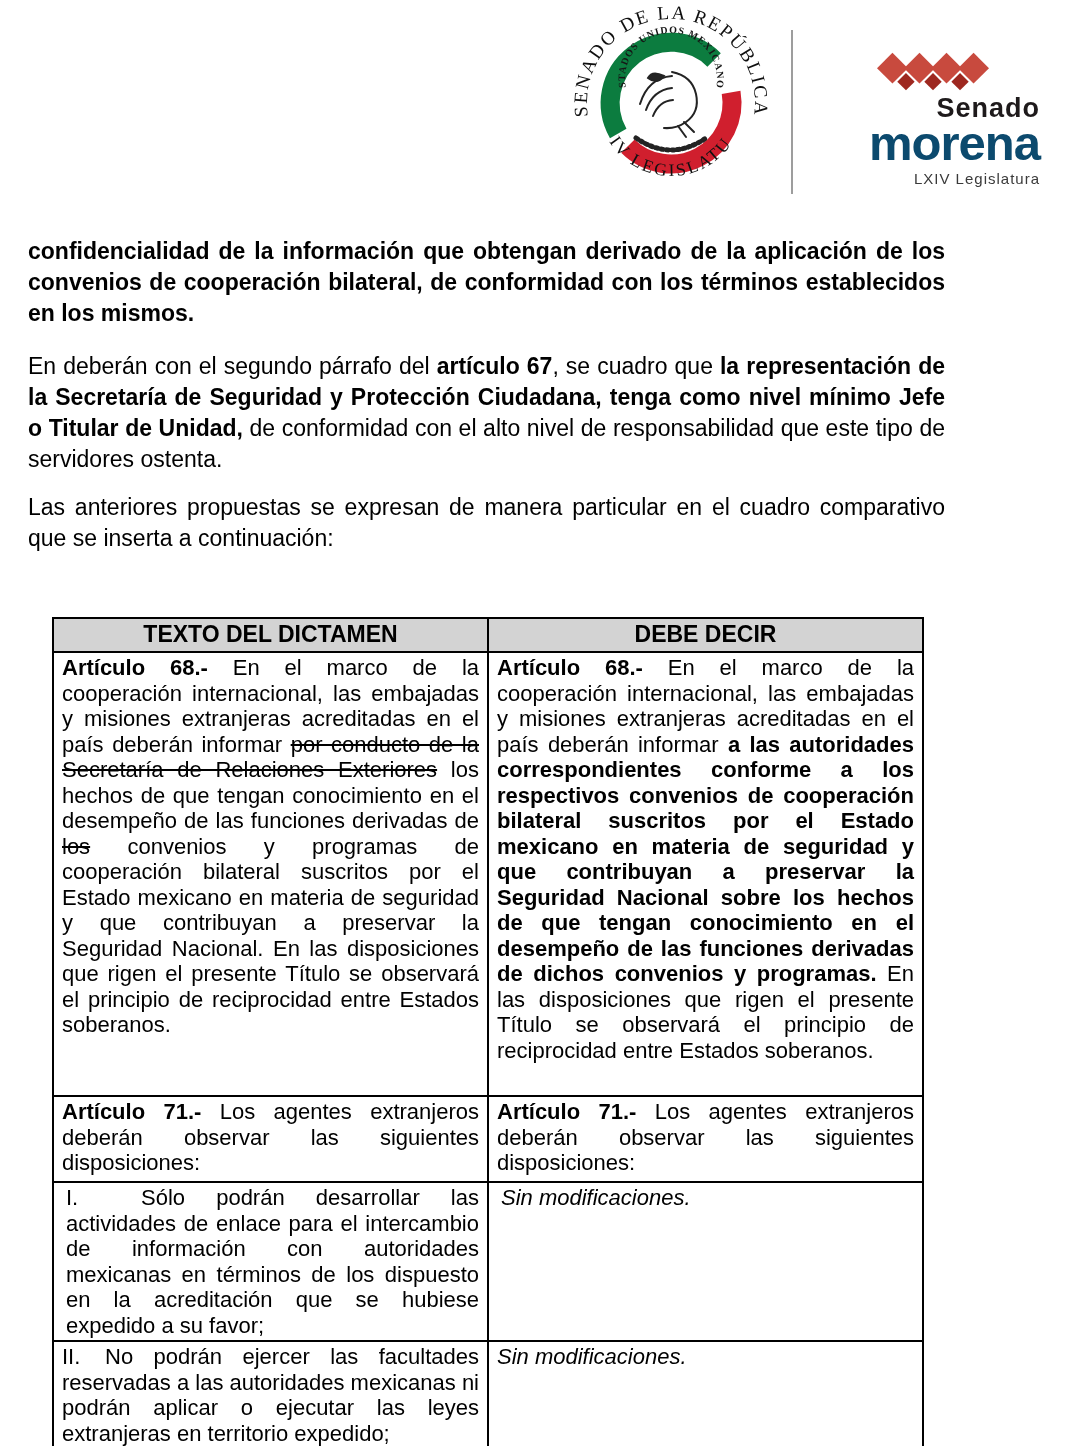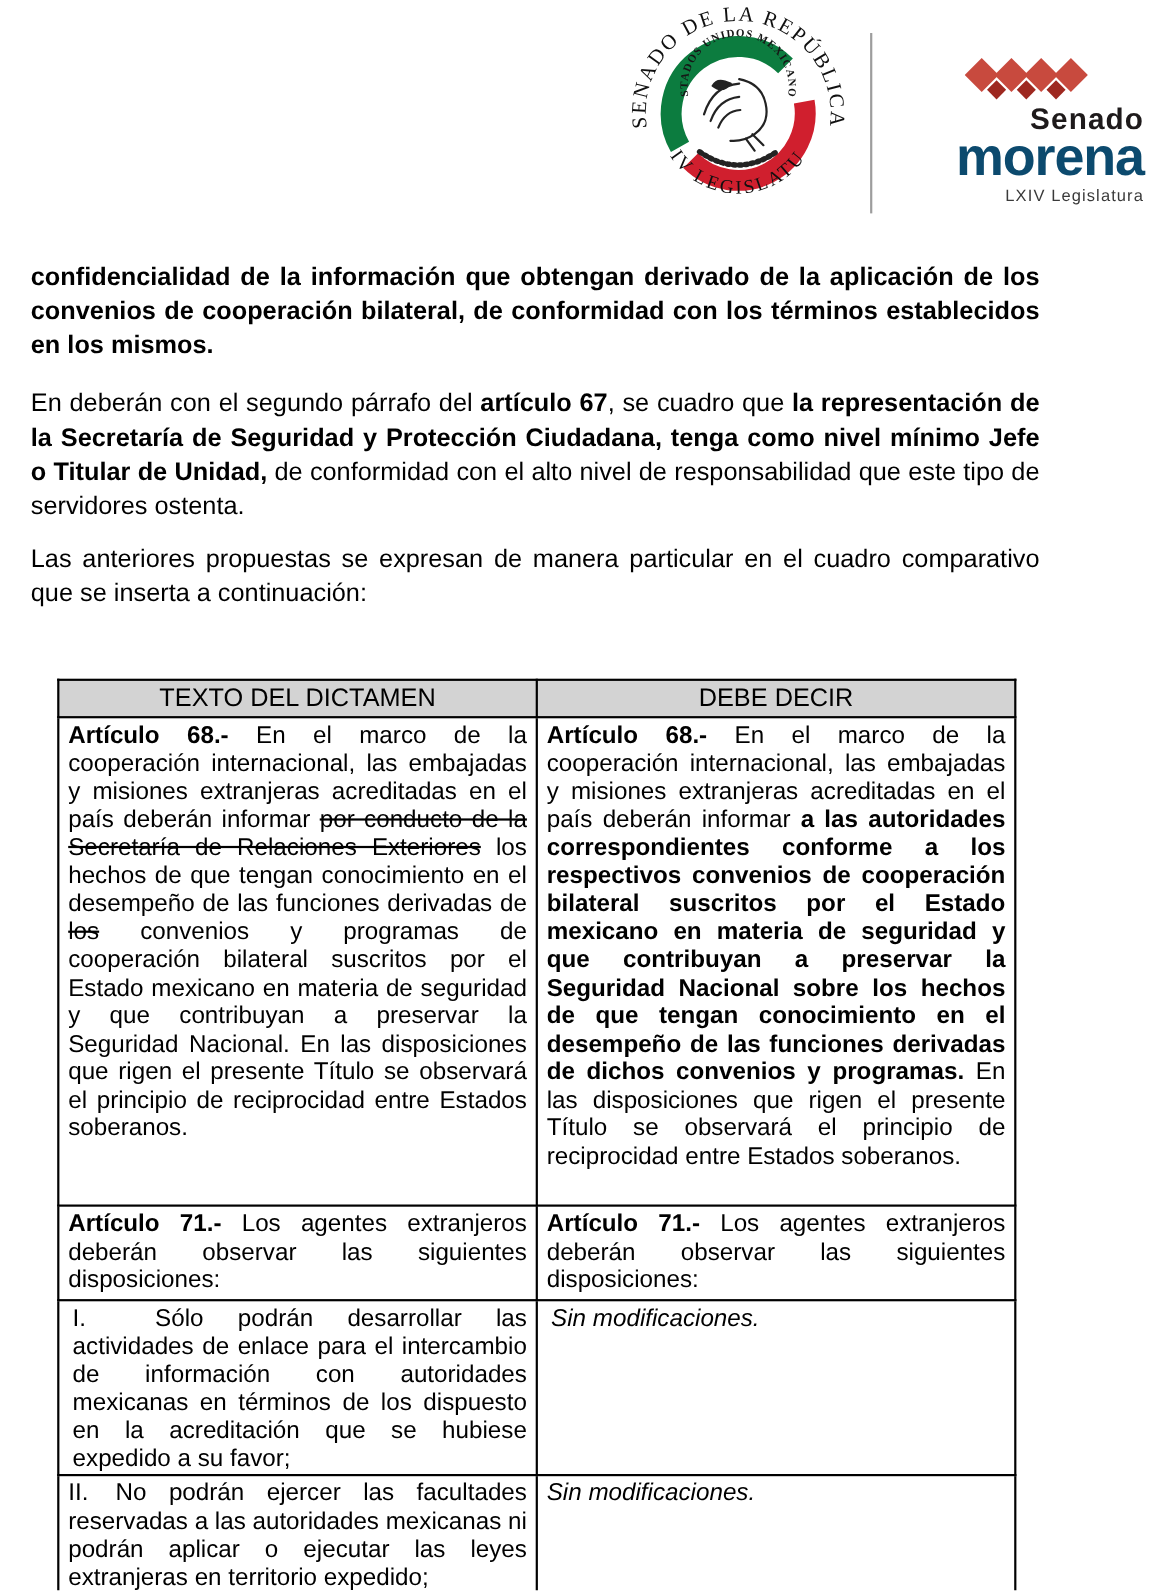--- a/index.html
+++ b/index.html
@@ -21,21 +21,21 @@
   .p1{top:236px;font-weight:bold;}
   .p2{top:351px;}
   .p3{top:492px;}
   .b{font-weight:bold;}
   .strike{text-decoration:line-through;}
   .it{font-style:italic;}
   
   table.cmp{position:absolute;left:52px;top:617px;width:870px;border-collapse:collapse;table-layout:fixed;}
   table.cmp th,table.cmp td{border:2px solid #000;}
   table.cmp th{
-    background:#d3d3d3;font-size:23px;font-weight:normal;text-align:center;
+    background:#d3d3d3;font-size:23px;font-weight:bold;text-align:center;
     height:29px;padding:1px 0 2px 0;vertical-align:middle;
   }
   table.cmp td{
     vertical-align:top;font-size:22px;line-height:25.5px;text-align:justify;
     padding:2px 8px;
   }
   tr.r-art68 td{padding-bottom:32px;margin-left:14px;}
   tr.r-art71 td{height:80px;margin-left:31px;}
   tr.r-frac1 td{height:153px;padding-left:12px;}
   tr.r-frac2 td{height:100px;}

